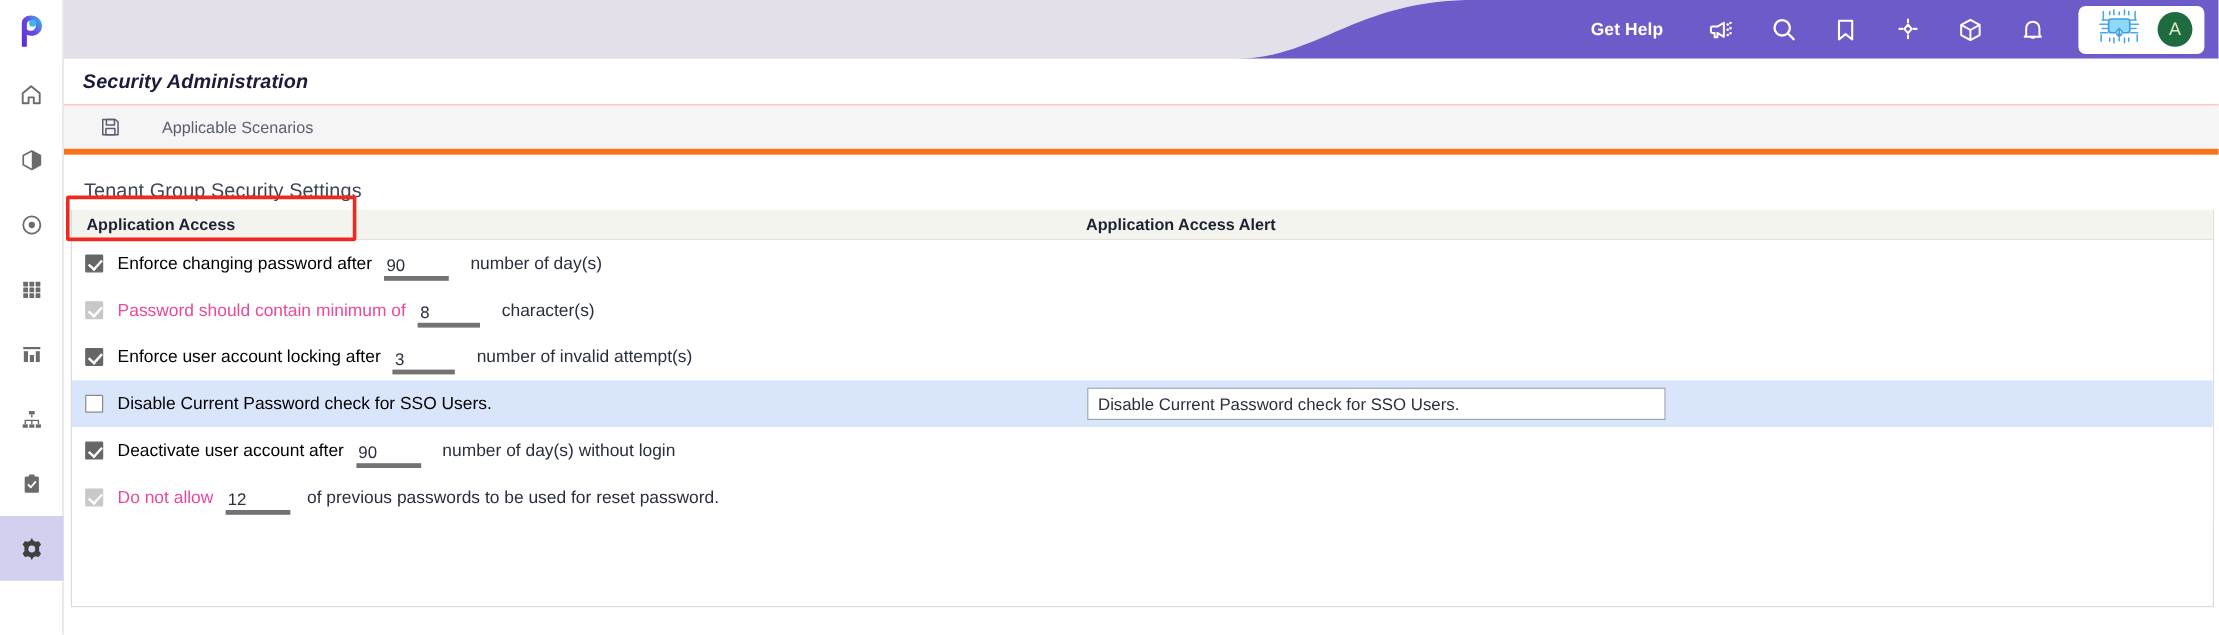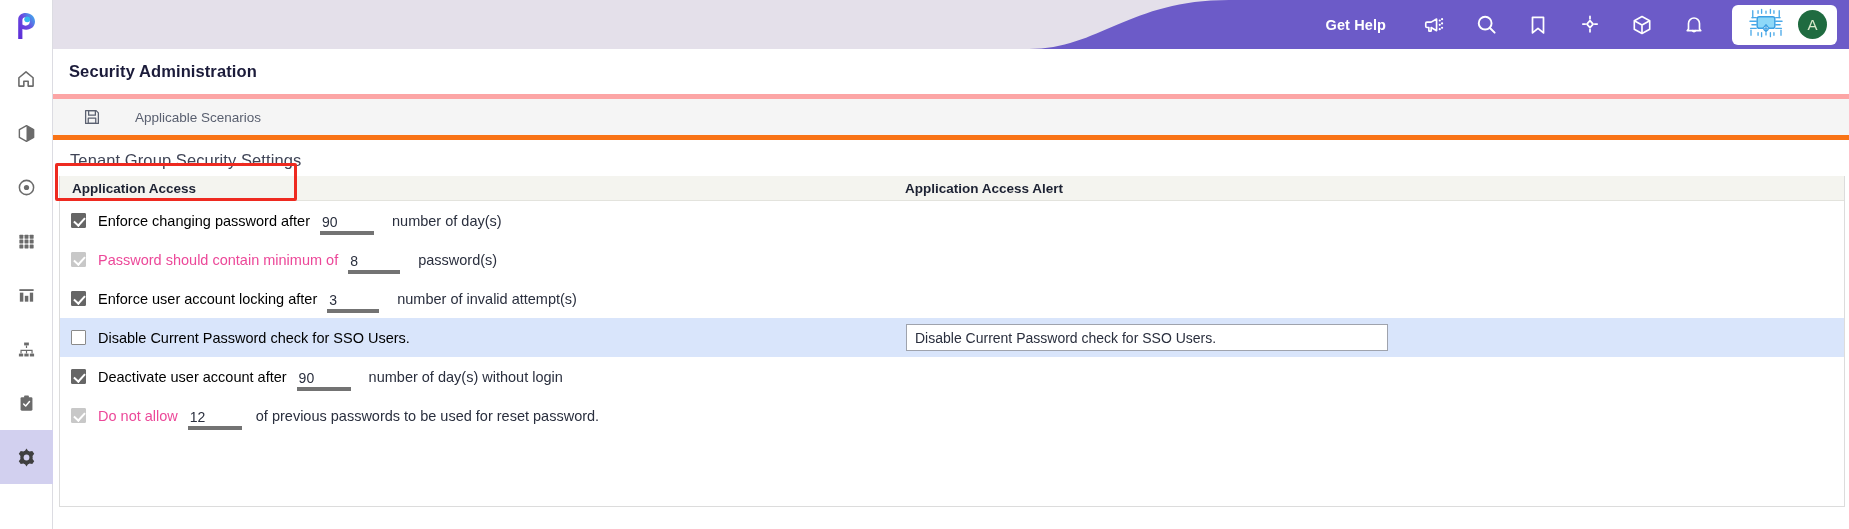--- a/index.html
+++ b/index.html
@@ -61,24 +61,25 @@
   }
   .avatar {
     width: 29px; height: 29px; border-radius: 50%;
     background: #1f6b40; color: #d8e8c9;
     display: flex; align-items: center; justify-content: center;
     font-size: 15px; font-weight: 500;
   }
 
   
   .pagetitle {
-    height: 50px; background: #ffffff;
+    height: 39px; background: #ffffff;
     display: flex; align-items: center;
     padding-left: 16px;
-    border-bottom: 5px solid #fca5a5;
+    border-bottom: 1px solid #fca5a5;
+    font-style: italic;
   }
   .pagetitle span {
     font-size: 16.5px; font-weight: bold; color: #1b1b3a; letter-spacing: .1px;
   }
 
   
   .toolbar {
     height: 41px; background: #f5f5f5;
     border-bottom: 5px solid #f97316;
     display: flex; align-items: center; padding-left: 22px; gap: 0;
@@ -88,21 +89,21 @@
     cursor: pointer;
   }
   .tool-label {
     font-size: 13.5px; color: #5a6070; font-weight: 500; margin-left: 26px; cursor: pointer;
   }
 
   
   .section-wrap { position: relative; padding: 0; background: #ffffff; }
   .section-title {
     display: inline-block;
-    margin: 6px 0 0 8px;
+    margin: 16px 0 0 8px;
     padding: 5px 9px 6px 9px;
     font-size: 16.5px; color: #3f4456; font-weight: 400;
     letter-spacing: .1px;
   }
   .redbox {
     position: absolute; left: 55px; top: 163px;
     width: 242px; height: 38px;
     border: 3px solid #ee2a20; border-radius: 2px;
     pointer-events: none; z-index: 9;
   }
@@ -368,21 +369,21 @@
               <input class="underline-input w1" value="90" style="">
               <span class="lbl-after">number of day(s)</span>
             </div>
             <div class="cell2"></div>
           </div>
           <div class="row">
             <div class="cell1">
               <span class="cb checked dim"></span>
               <span class="lbl dim">Password should contain minimum of</span>
               <input class="underline-input w2" value="8" style="">
-              <span class="lbl-after">password(s)</span>
+              <span class="lbl-after">character(s)</span>
             </div>
             <div class="cell2"></div>
           </div>
           <div class="row">
             <div class="cell1">
               <span class="cb checked"></span>
               <span class="lbl">Enforce user account locking after</span>
               <input class="underline-input w2" value="3" style="">
               <span class="lbl-after">number of invalid attempt(s)</span>
             </div>

